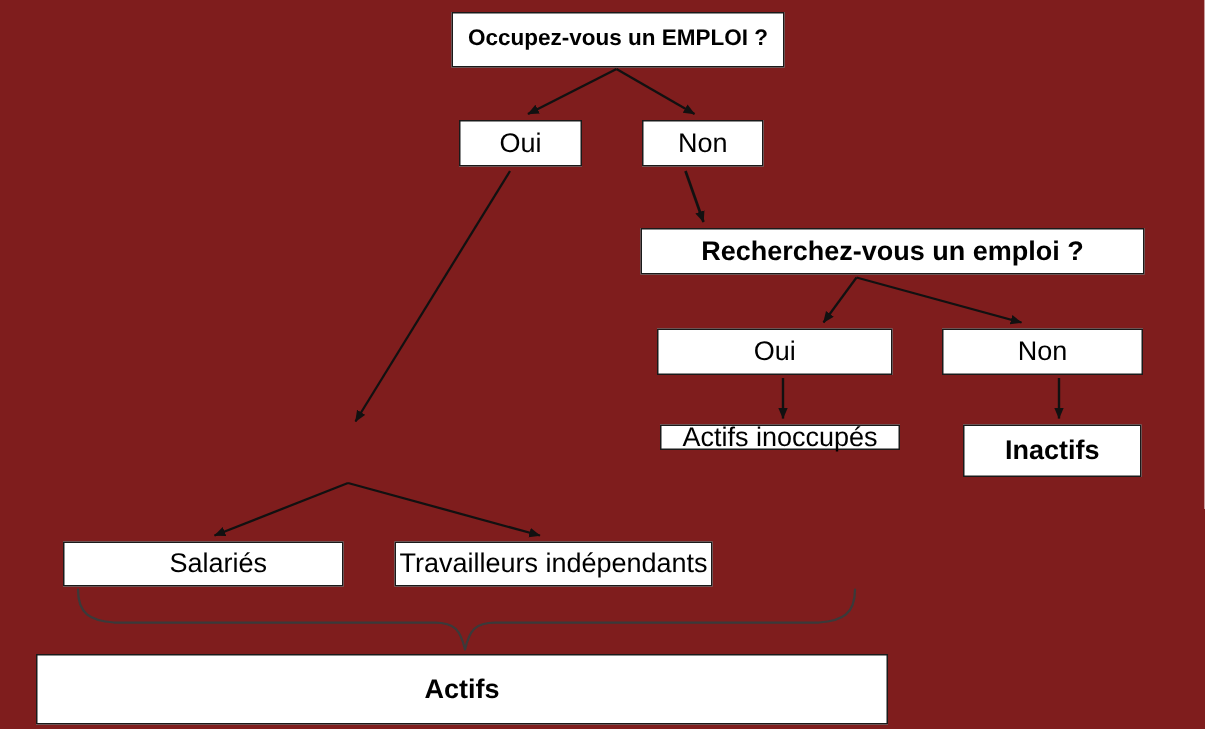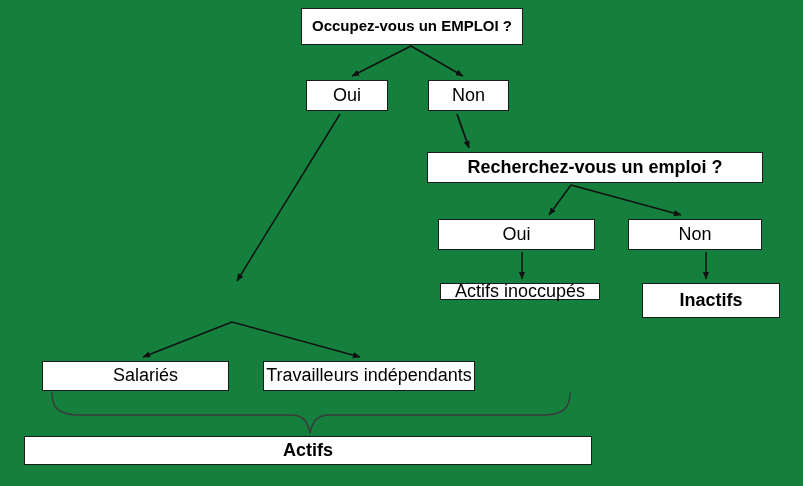--- a/index.html
+++ b/index.html
@@ -7,21 +7,21 @@
     padding: 0;
     background: #ffffff;
   }
   body {
     font-family: "Liberation Sans", sans-serif;
   }
   #diagram-root {
     position: relative;
     width: 803px;
     height: 486px;
-    background: #15803d;
+    background: #7f1d1d;
     overflow: hidden;
   }
   #diagram-svg {
     position: absolute;
     left: 0;
     top: 0;
     width: 803px;
     height: 486px;
     display: block;
   }
@@ -111,29 +111,29 @@
 
   <div class="node-box" style="left:628px; top:219px; width:134px; height:31px;">
     <span class="node-label txt-normal fs-14">Non</span>
   </div>
 
 
   <div class="node-box" style="left:440px; top:283px; width:160px; height:17px;">
     <span class="node-label txt-normal fs-14">Actifs inoccupés</span>
   </div>
 
-  <div class="node-box" style="left:642px; top:283px; width:138px; height:35px;">
+  <div class="node-box" style="left:642px; top:283px; width:119px; height:35px;">
     <span class="node-label txt-bold fs-14">Inactifs</span>
   </div>
 
   <div class="node-box" style="left:42px; top:361px; width:187px; height:30px;padding-left:24px;">
     <span class="node-label txt-normal fs-14">Salariés</span>
   </div>
 
   <div class="node-box" style="left:263px; top:361px; width:212px; height:30px;">
     <span class="node-label txt-normal fs-13">Travailleurs indépendants</span>
   </div>
 
-  <div class="node-box" style="left:24px; top:436px; width:568px; height:29px;">
+  <div class="node-box" style="left:24px; top:436px; width:568px; height:47px;">
     <span class="node-label txt-bold fs-14">Actifs</span>
   </div>
 
 </div>
 
 </body></html>

